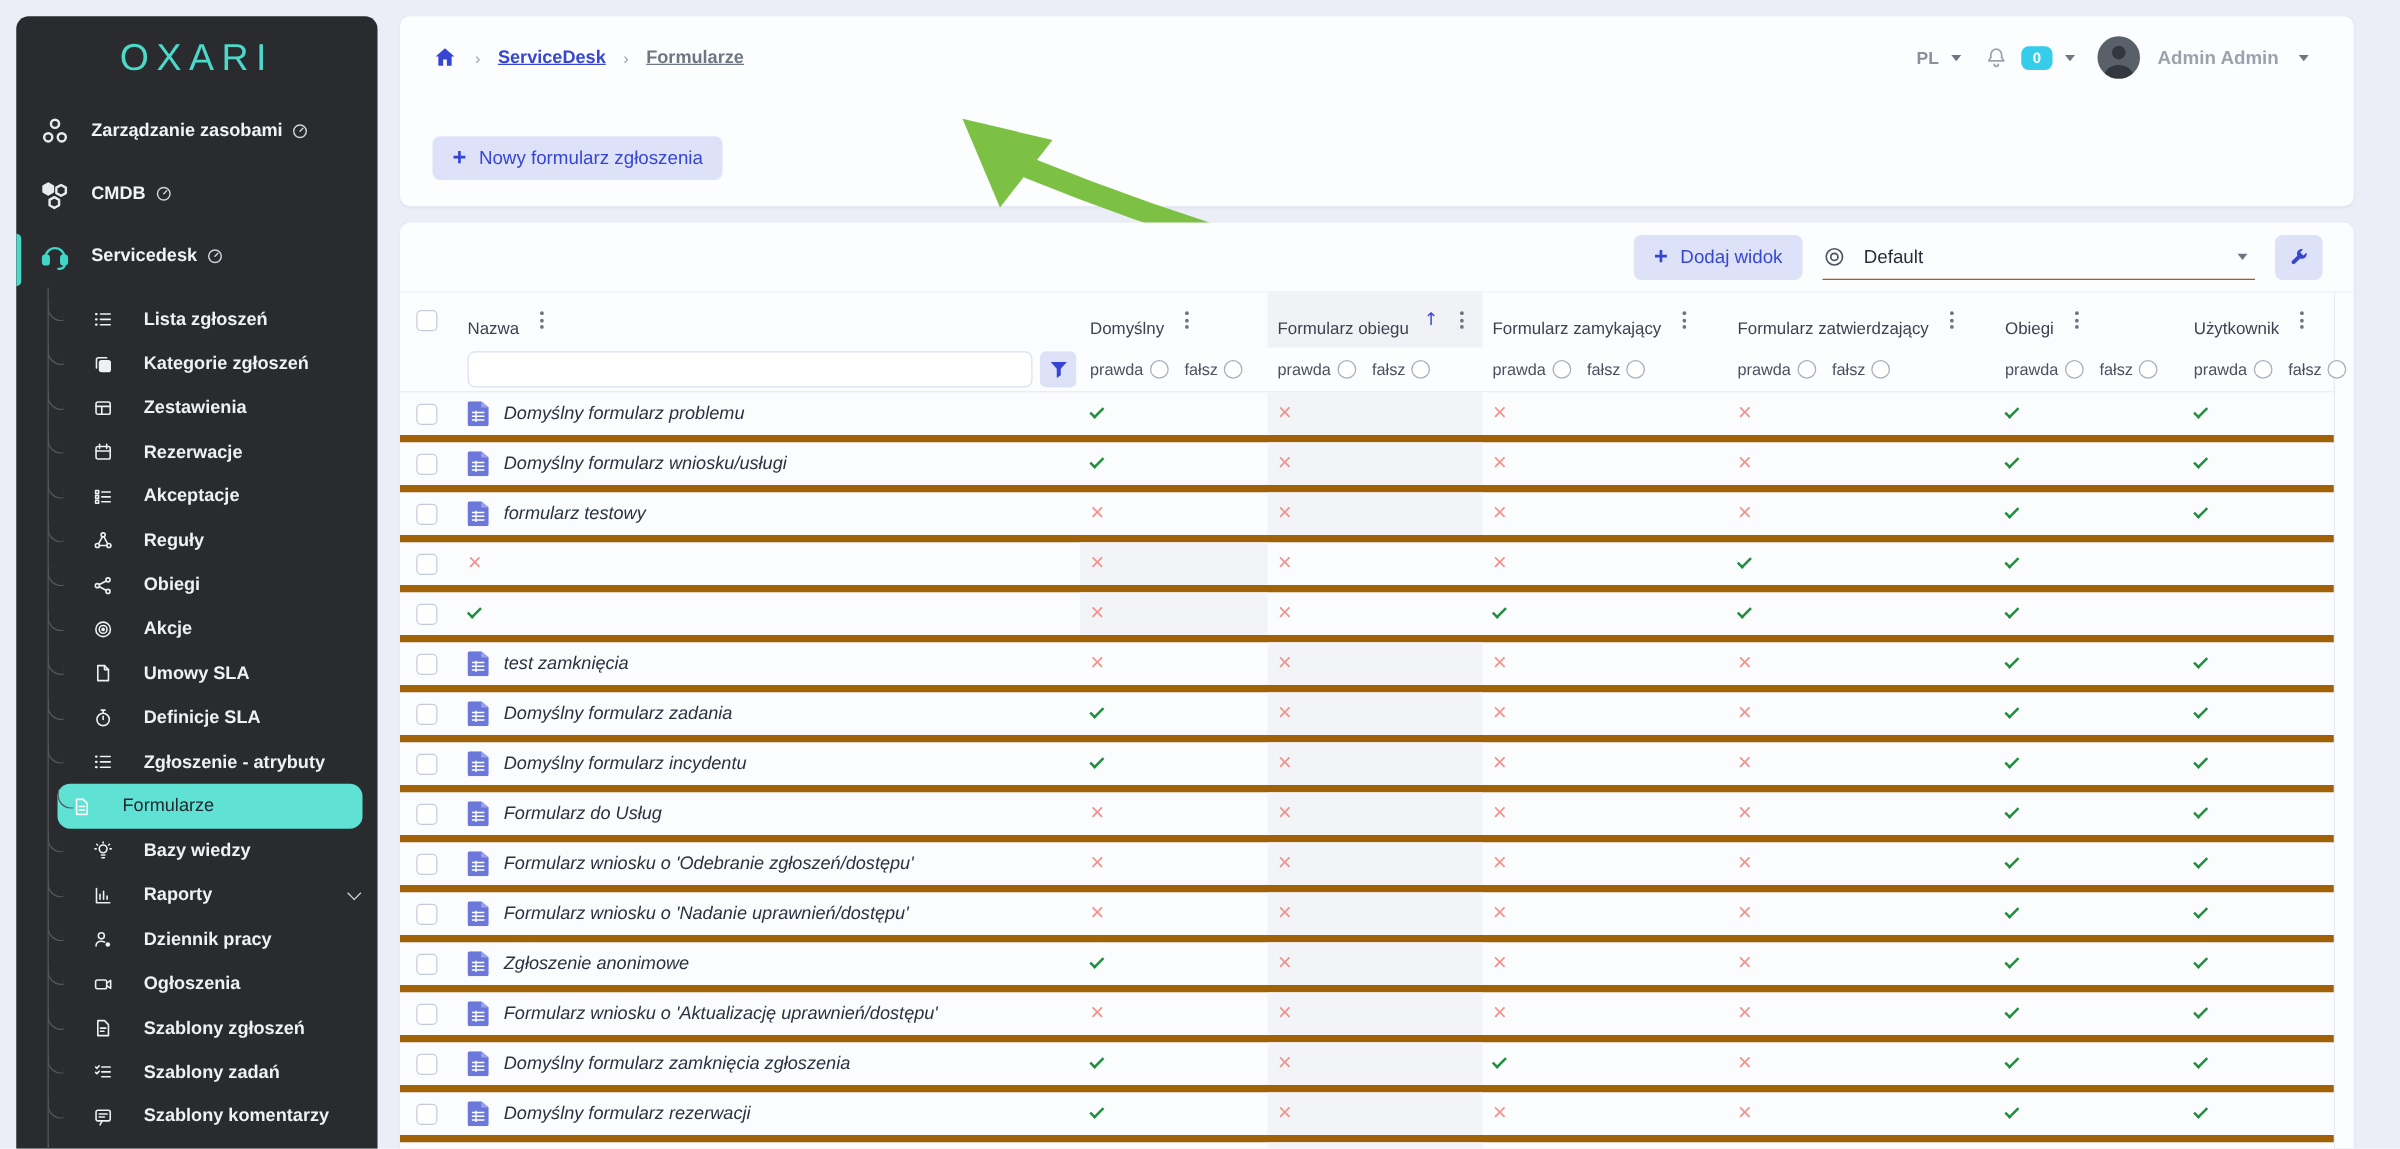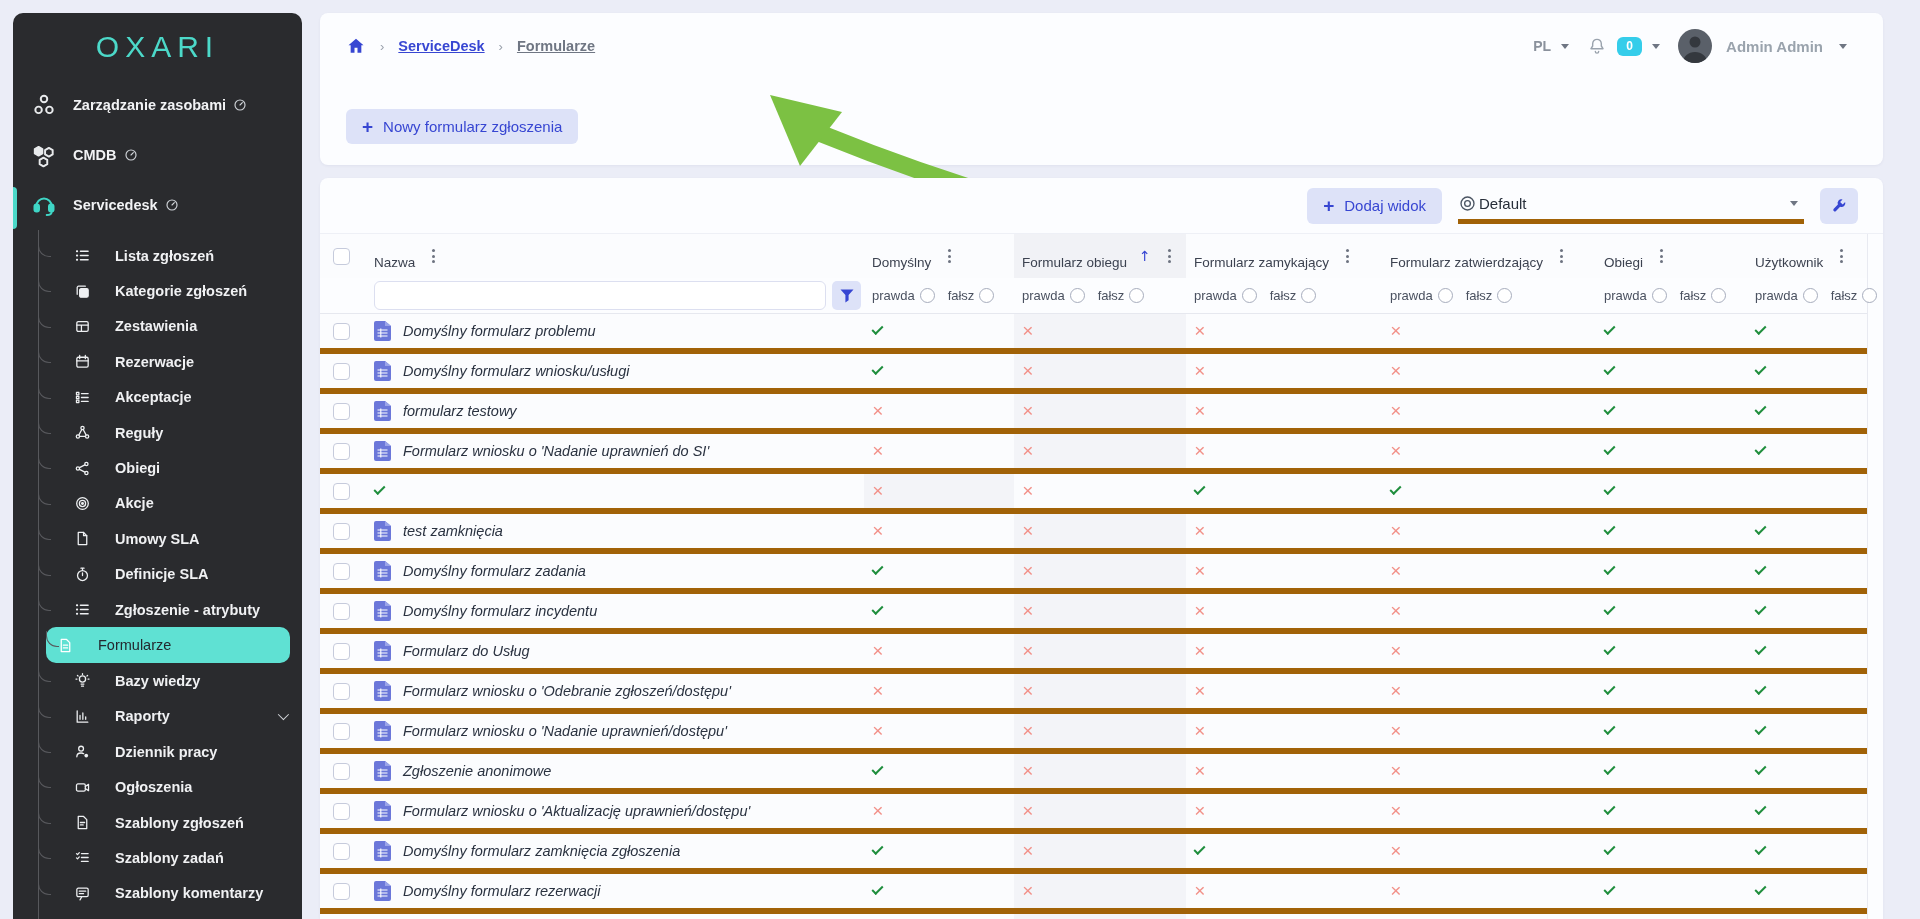--- a/index.html
+++ b/index.html
@@ -55,21 +55,21 @@
     border:none; border-radius:6px; font-size:15px; font-weight:400; padding:0 16px; height:35px;
     font-family:"Liberation Sans", sans-serif; cursor:pointer; }
   .btn .plus { font-size:19px; font-weight:700; line-height:1; }
   .new-form-row { margin-top:30px; }
 
   .arrow-overlay { position:absolute; left:430px; top:92px; pointer-events:none; }
 
   
   .table-card { position:absolute; left:0; top:178px; width:1563px; height:741px; border-radius:8px 8px 0 0; overflow:hidden; }
   .toolbar { height:56px; display:flex; align-items:center; justify-content:flex-end; padding:0 25px 0 20px; gap:16px; border-bottom:1px solid #eef0f6; }
-  .view-field { display:flex; align-items:center; width:346px; height:36px; border-bottom:5px solid #a16207; gap:2px; cursor:pointer; }
+  .view-field { display:flex; align-items:center; width:346px; height:36px; border-bottom:1px solid #a16207; gap:14px; cursor:pointer; }
   .view-ic { display:flex; color:#4b5563; }
   .view-label { color:#272e3a; font-size:15px; }
   .view-field .tri { margin-left:auto; margin-right:6px; }
   .tool-btn { width:38px; height:36px; background:#dde2f8; border:none; border-radius:6px; display:flex; align-items:center; justify-content:center; cursor:pointer; color:#3746d2; }
 
   .tablewrap { width:1548px; border-right:1px solid #e8eaf1; }
   .t-row { display:grid; grid-template-columns:46px 498px 150px 172px 196px 214px 151px 121px; align-items:center; }
   .t-head { height:44px; background:#fbfcfe; }
   .t-filter { height:36px; border-bottom:1px solid #e6e8ef; }
   .t-data { height:40px; border-bottom:6px solid #a16207; background:#fbfcfe;font-style:italic; }
@@ -630,30 +630,20 @@
               <span class="mk-t"></span>
             </div>
             <div class="cell mark-cell">
               <span class="mk-t"></span>
             </div>
           </div>
           <div class="t-row t-data">
             <div class="cell cb-cell">
               <span class="cb"></span>
             </div>
-    <div class="cell">
-              <span class="doc-ic">
-                <svg viewBox="0 0 17 20" width="17" height="20">
-                  <path d="M0 2a2 2 0 0 1 2-2h9l6 5v13a2 2 0 0 1-2 2H2a2 2 0 0 1-2-2z" fill="#6b77d9"></path>
-                  <path d="M11 0l6 5h-6z" fill="#9aa4ea"></path>
-                  <path d="M3.5 9h10M3.5 12h10M3.5 15h10M6.8 7.5v9" stroke="#fff" stroke-width="1.1"></path>
-                </svg>
-              </span>
-    <span class="row-name">Formularz wniosku o 'Nadanie uprawnień do SI'</span>
-            </div>
             <div class="cell mark-cell">
               <span class="mk-f">×</span>
             </div>
             <div class="cell mark-cell shaded">
               <span class="mk-f">×</span>
             </div>
             <div class="cell mark-cell">
               <span class="mk-f">×</span>
             </div>
             <div class="cell mark-cell">

